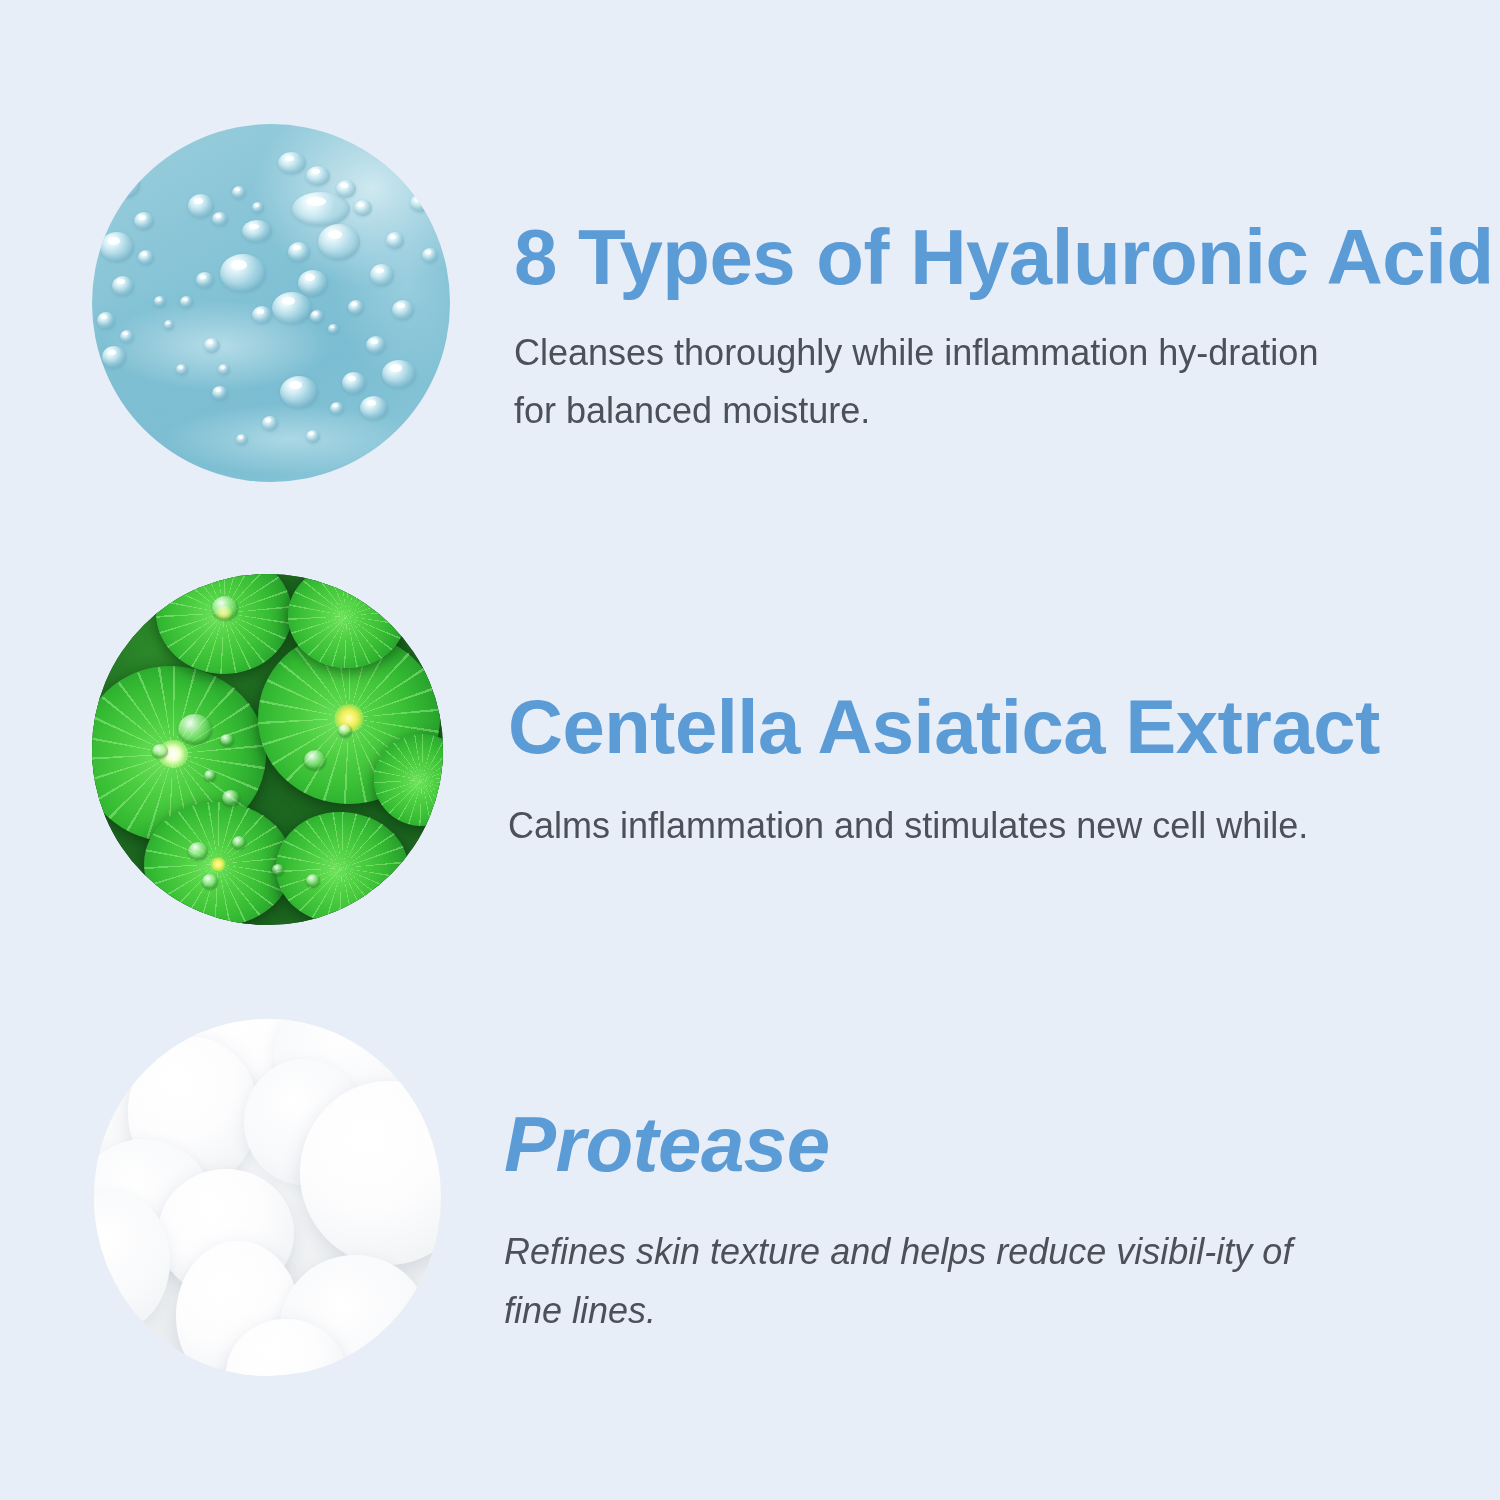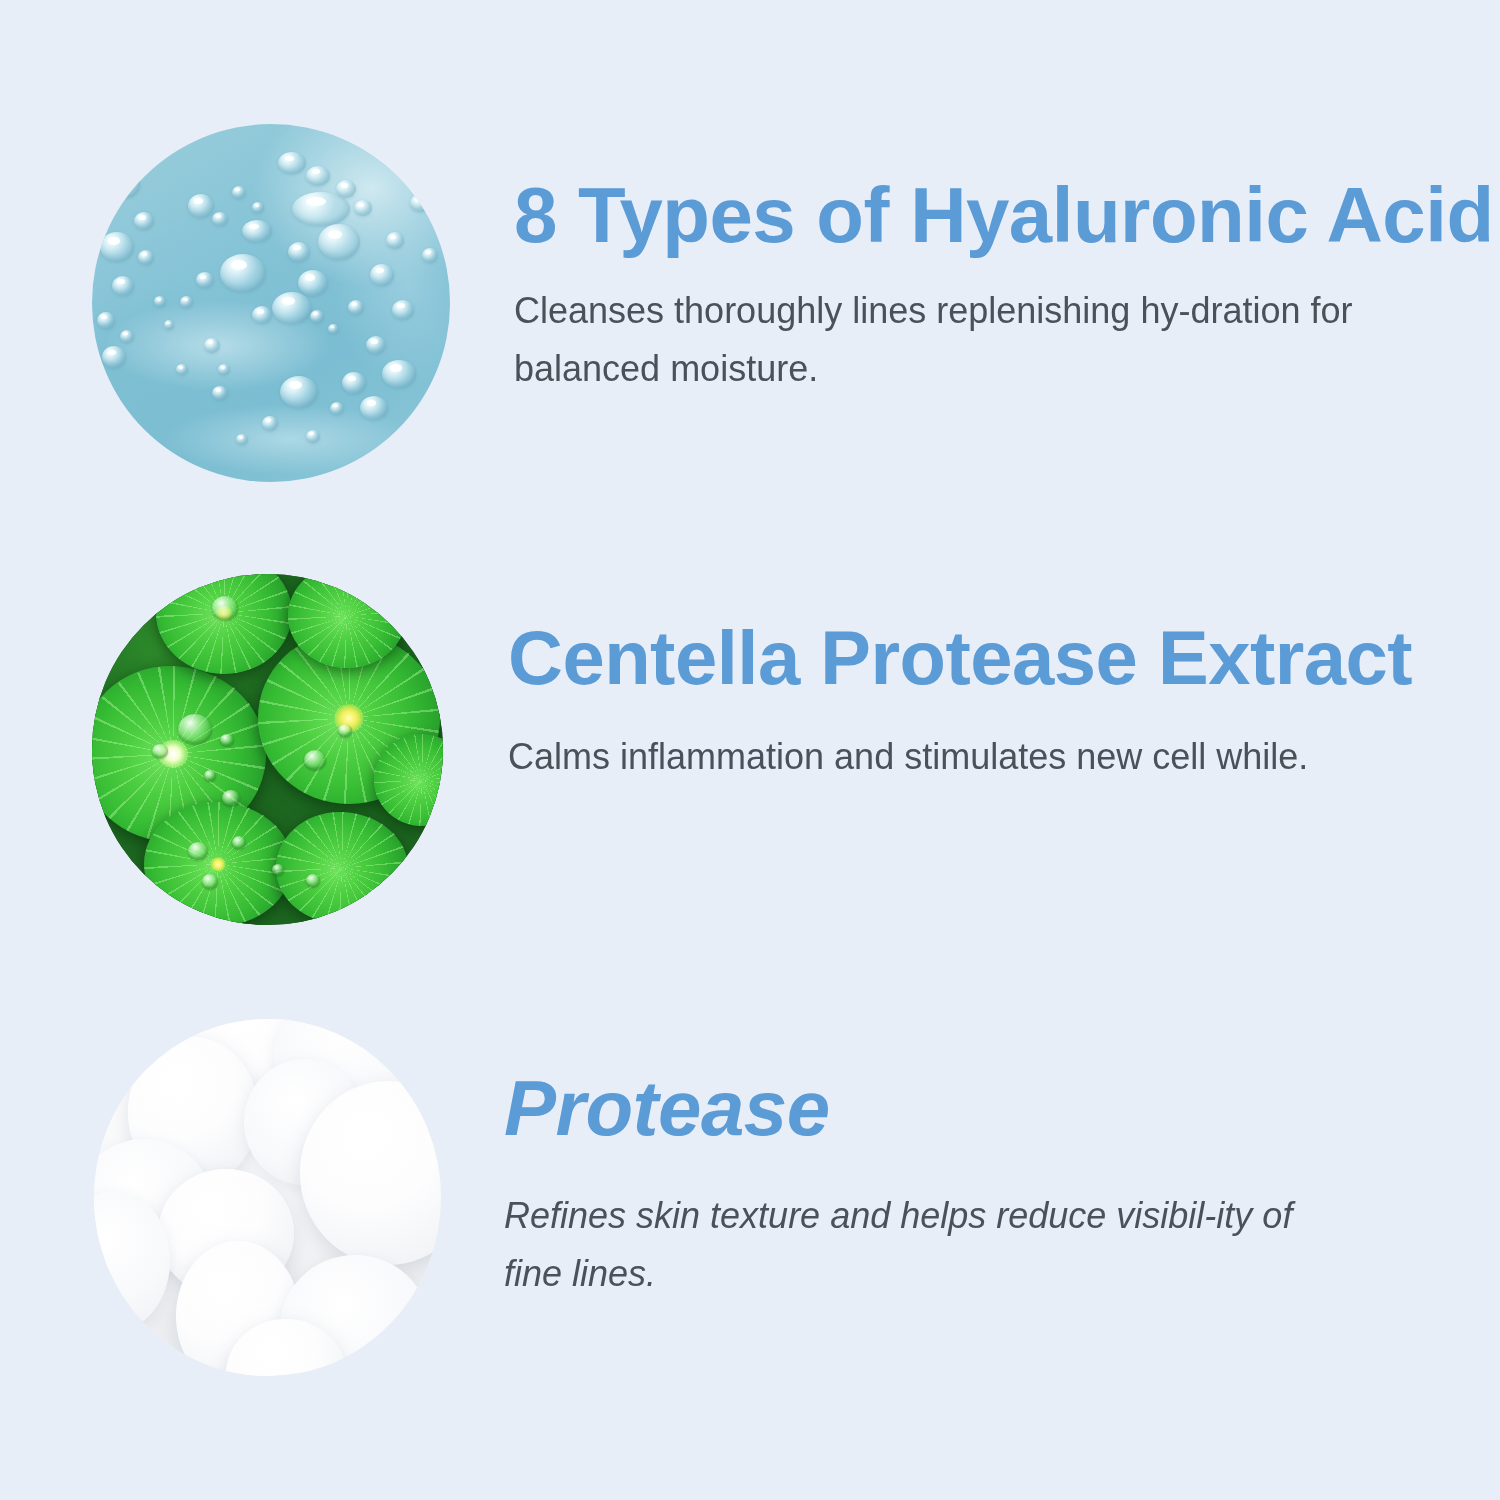--- a/index.html
+++ b/index.html
@@ -17,21 +17,21 @@
   .infographic {
     position: relative;
     width: 1500px;
     height: 1500px;
     background: #e8eef8;
   }
 
   .ingredient-row {
     position: absolute;
     display: flex;
-    align-items: flex-start;
+    align-items: center;
   }
 
   .row-1 { left: 92px;  top: 124px; }
   .row-2 { left: 92px;  top: 574px; }
   .row-3 { left: 94px;  top: 1019px; font-style: italic; }
 
   
   .media-disc {
     position: relative;
     width: 358px;
@@ -232,21 +232,21 @@
       <div class="bubble" style="left:144px; top:310px; width:12px; height:11px;"></div>
       <div class="bubble" style="left:214px; top:306px; width:14px; height:13px;"></div>
       <div class="bubble" style="left:120px; top:262px; width:16px; height:14px;"></div>
       <div class="bubble" style="left:84px;  top:240px; width:12px; height:11px;"></div>
       <div class="bubble" style="left:318px; top:70px;  width:20px; height:18px;"></div>
       <div class="bubble" style="left:330px; top:124px; width:16px; height:15px;"></div>
     </div>
 
     <div class="text-block">
       <h2 class="ingredient-title">8 Types of Hyaluronic Acid</h2>
-      <p class="ingredient-desc">Cleanses thoroughly lines replenishing hy-dration for balanced moisture.</p>
+      <p class="ingredient-desc">Cleanses thoroughly while inflammation hy-dration for balanced moisture.</p>
     </div>
   </div>
 
   <div class="ingredient-row row-2">
 
     <div class="media-disc">
       <div class="leaf-base"></div>
 
       <div class="leaf" style="left:-12px; top:92px;  width:186px; height:176px;">
         <div class="veins"></div>
@@ -283,21 +283,21 @@
       <div class="droplet" style="left:212px; top:176px; width:22px; height:20px;"></div>
       <div class="droplet" style="left:246px; top:150px; width:14px; height:13px;"></div>
       <div class="droplet" style="left:96px;  top:268px; width:20px; height:18px;"></div>
       <div class="droplet" style="left:140px; top:262px; width:14px; height:13px;"></div>
       <div class="droplet" style="left:110px; top:300px; width:16px; height:15px;"></div>
       <div class="droplet" style="left:180px; top:290px; width:12px; height:11px;"></div>
       <div class="droplet" style="left:214px; top:300px; width:14px; height:13px;"></div>
     </div>
 
     <div class="text-block">
-      <h2 class="ingredient-title">Centella Protease Extract</h2>
+      <h2 class="ingredient-title">Centella Asiatica Extract</h2>
       <p class="ingredient-desc">Calms inflammation and stimulates new cell while.</p>
     </div>
   </div>
 
   <div class="ingredient-row row-3">
 
     <div class="media-disc">
       <div class="cream-base"></div>
 
       <div class="blob" style="left:92px;  top:-46px; width:150px; height:136px;"></div>

